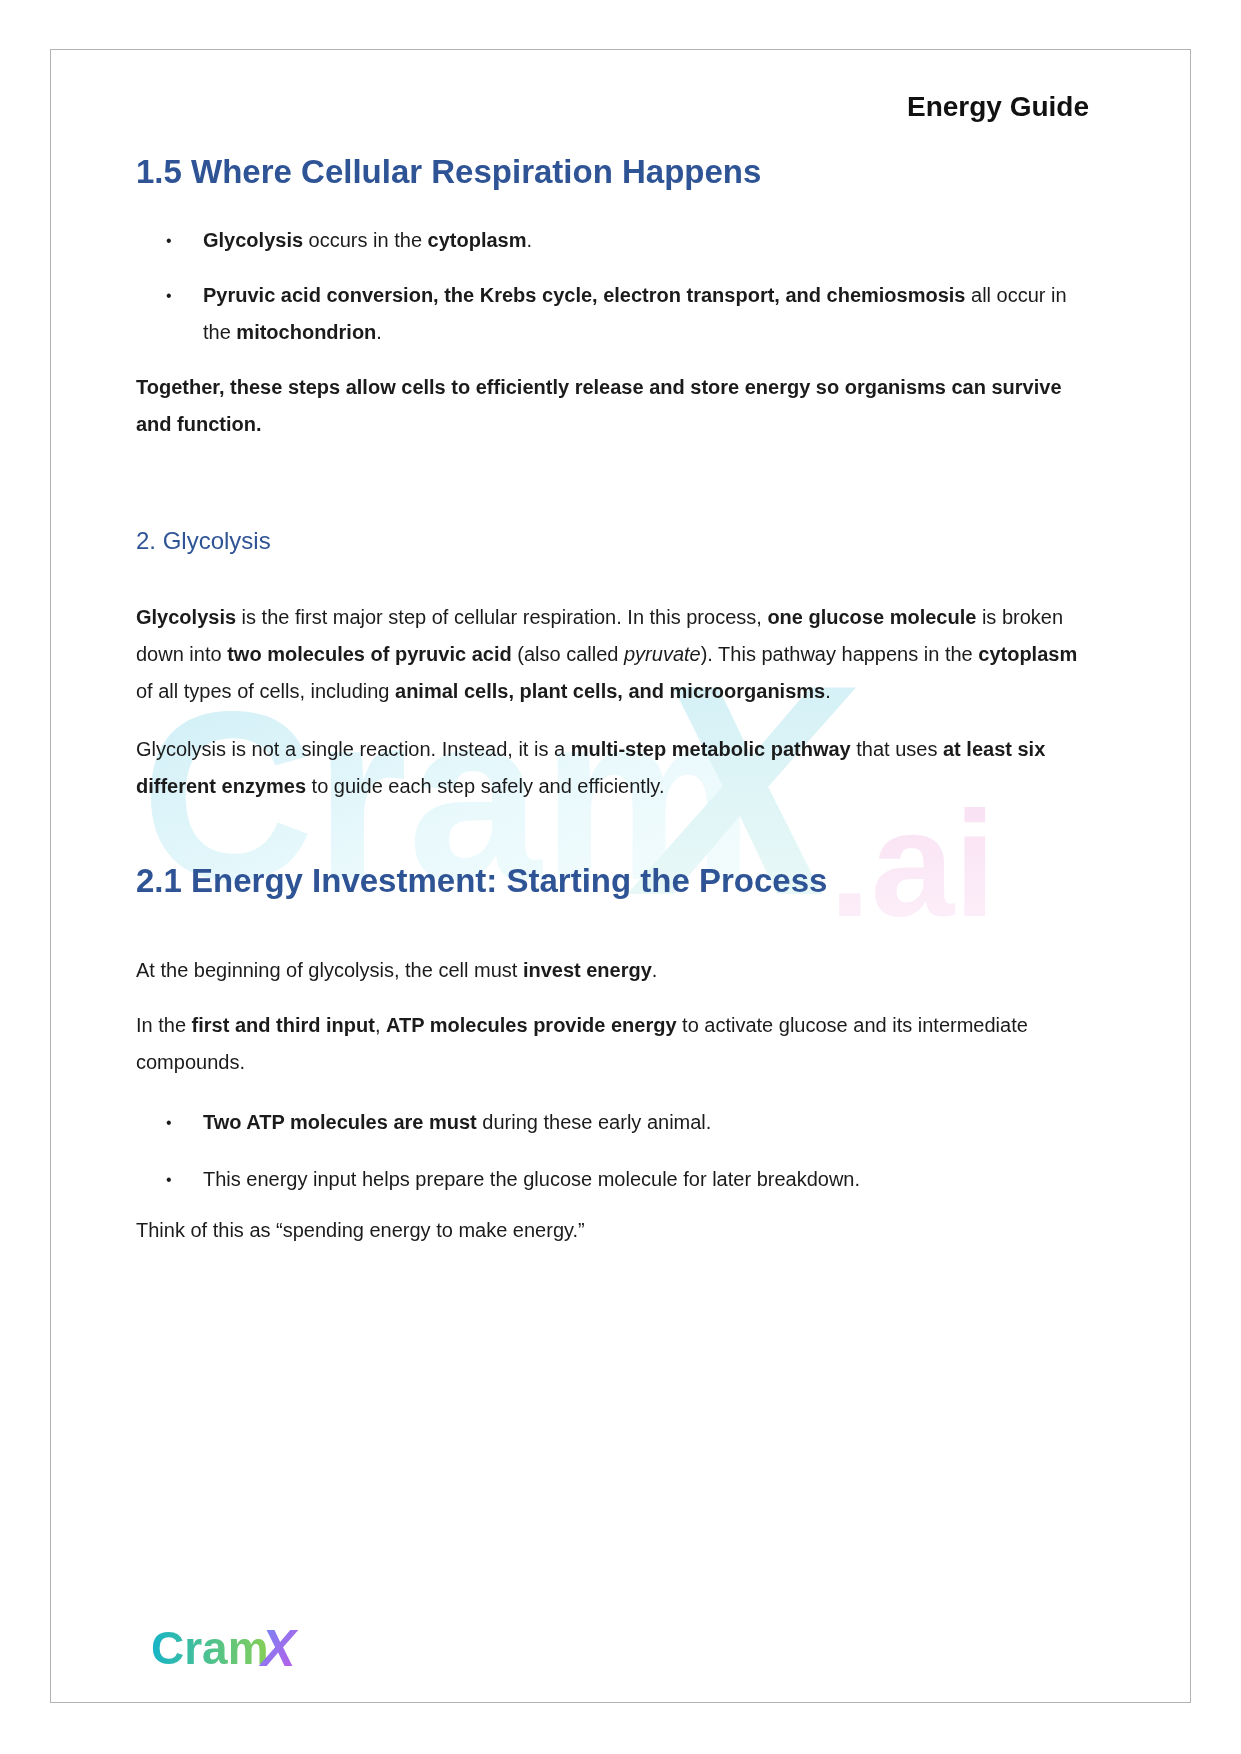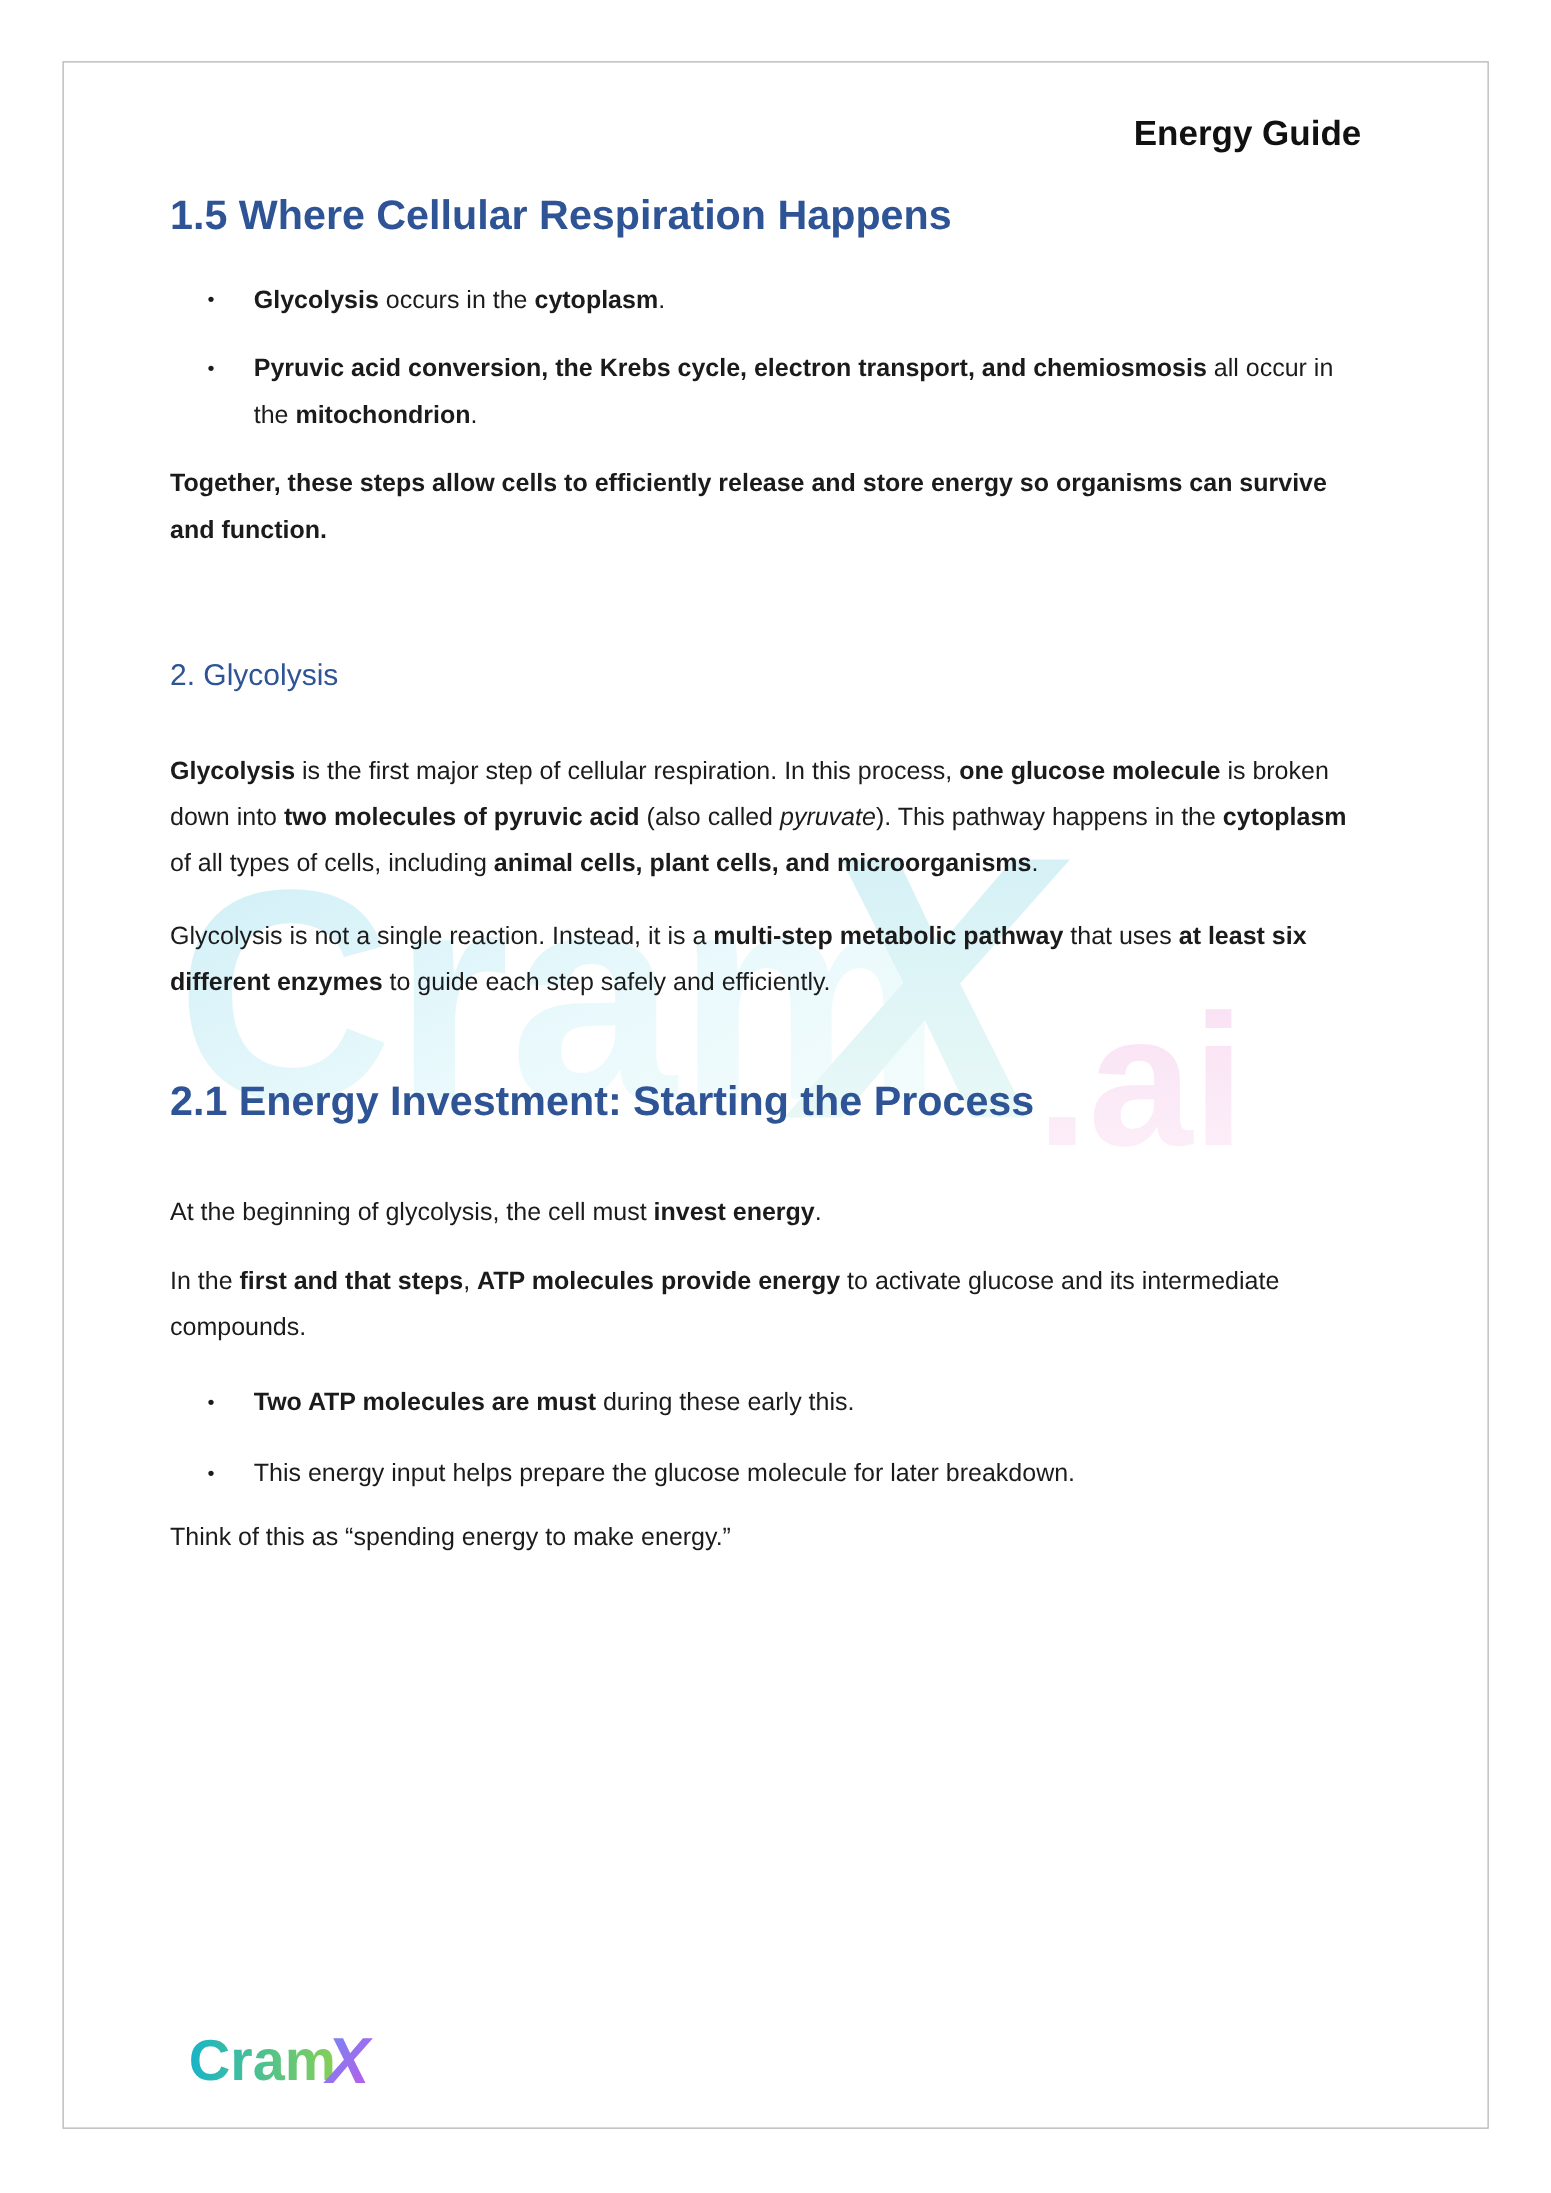--- a/index.html
+++ b/index.html
@@ -80,25 +80,25 @@
   <h1 class="h-blue h1" style="top:472px;">2. Glycolysis</h1>
 
   <div class="block" style="top:549px;"><span class="b">Glycolysis</span><span> is the first major step of cellular respiration. In this process, </span><span class="b">one glucose molecule</span><span> is broken down into </span><span class="b">two molecules of pyruvic acid</span><span> (also called </span><span class="i">pyruvate</span><span>). This pathway happens in the </span><span class="b">cytoplasm</span><span> of all types of cells, including </span><span class="b">animal cells, plant cells, and microorganisms</span><span>.</span></div>
 
   <div class="block" style="top:681px;"><span>Glycolysis is not a single reaction. Instead, it is a </span><span class="b">multi-step metabolic pathway</span><span> that uses </span><span class="b">at least six different enzymes</span><span> to guide each step safely and efficiently.</span></div>
 
   <h2 class="h-blue h2" style="top:816px;">2.1 Energy Investment: Starting the Process</h2>
 
   <div class="block" style="top:902px;"><span>At the beginning of glycolysis, the cell must </span><span class="b">invest energy</span><span>.</span></div>
 
-  <div class="block" style="top:957px;"><span>In the </span><span class="b">first and that steps</span><span>, </span><span class="b">ATP molecules provide energy</span><span> to activate glucose and its intermediate compounds.</span></div>
+  <div class="block" style="top:957px;"><span>In the </span><span class="b">first and third input</span><span>, </span><span class="b">ATP molecules provide energy</span><span> to activate glucose and its intermediate compounds.</span></div>
 
   <div class="block bullet-row" style="top:1054px;">
     <span class="bullet-dot">•</span>
-    <span><span class="b">Two ATP molecules are must</span><span> during these early this.</span></span>
+    <span><span class="b">Two ATP molecules are must</span><span> during these early animal.</span></span>
   </div>
 
   <div class="block bullet-row" style="top:1111px;">
     <span class="bullet-dot">•</span>
     <span><span>This energy input helps prepare the glucose molecule for later breakdown.</span></span>
   </div>
 
   <div class="block" style="top:1162px;"><span>Think of this as “spending energy to make energy.”</span></div>
 
   <div class="footer-logo">

